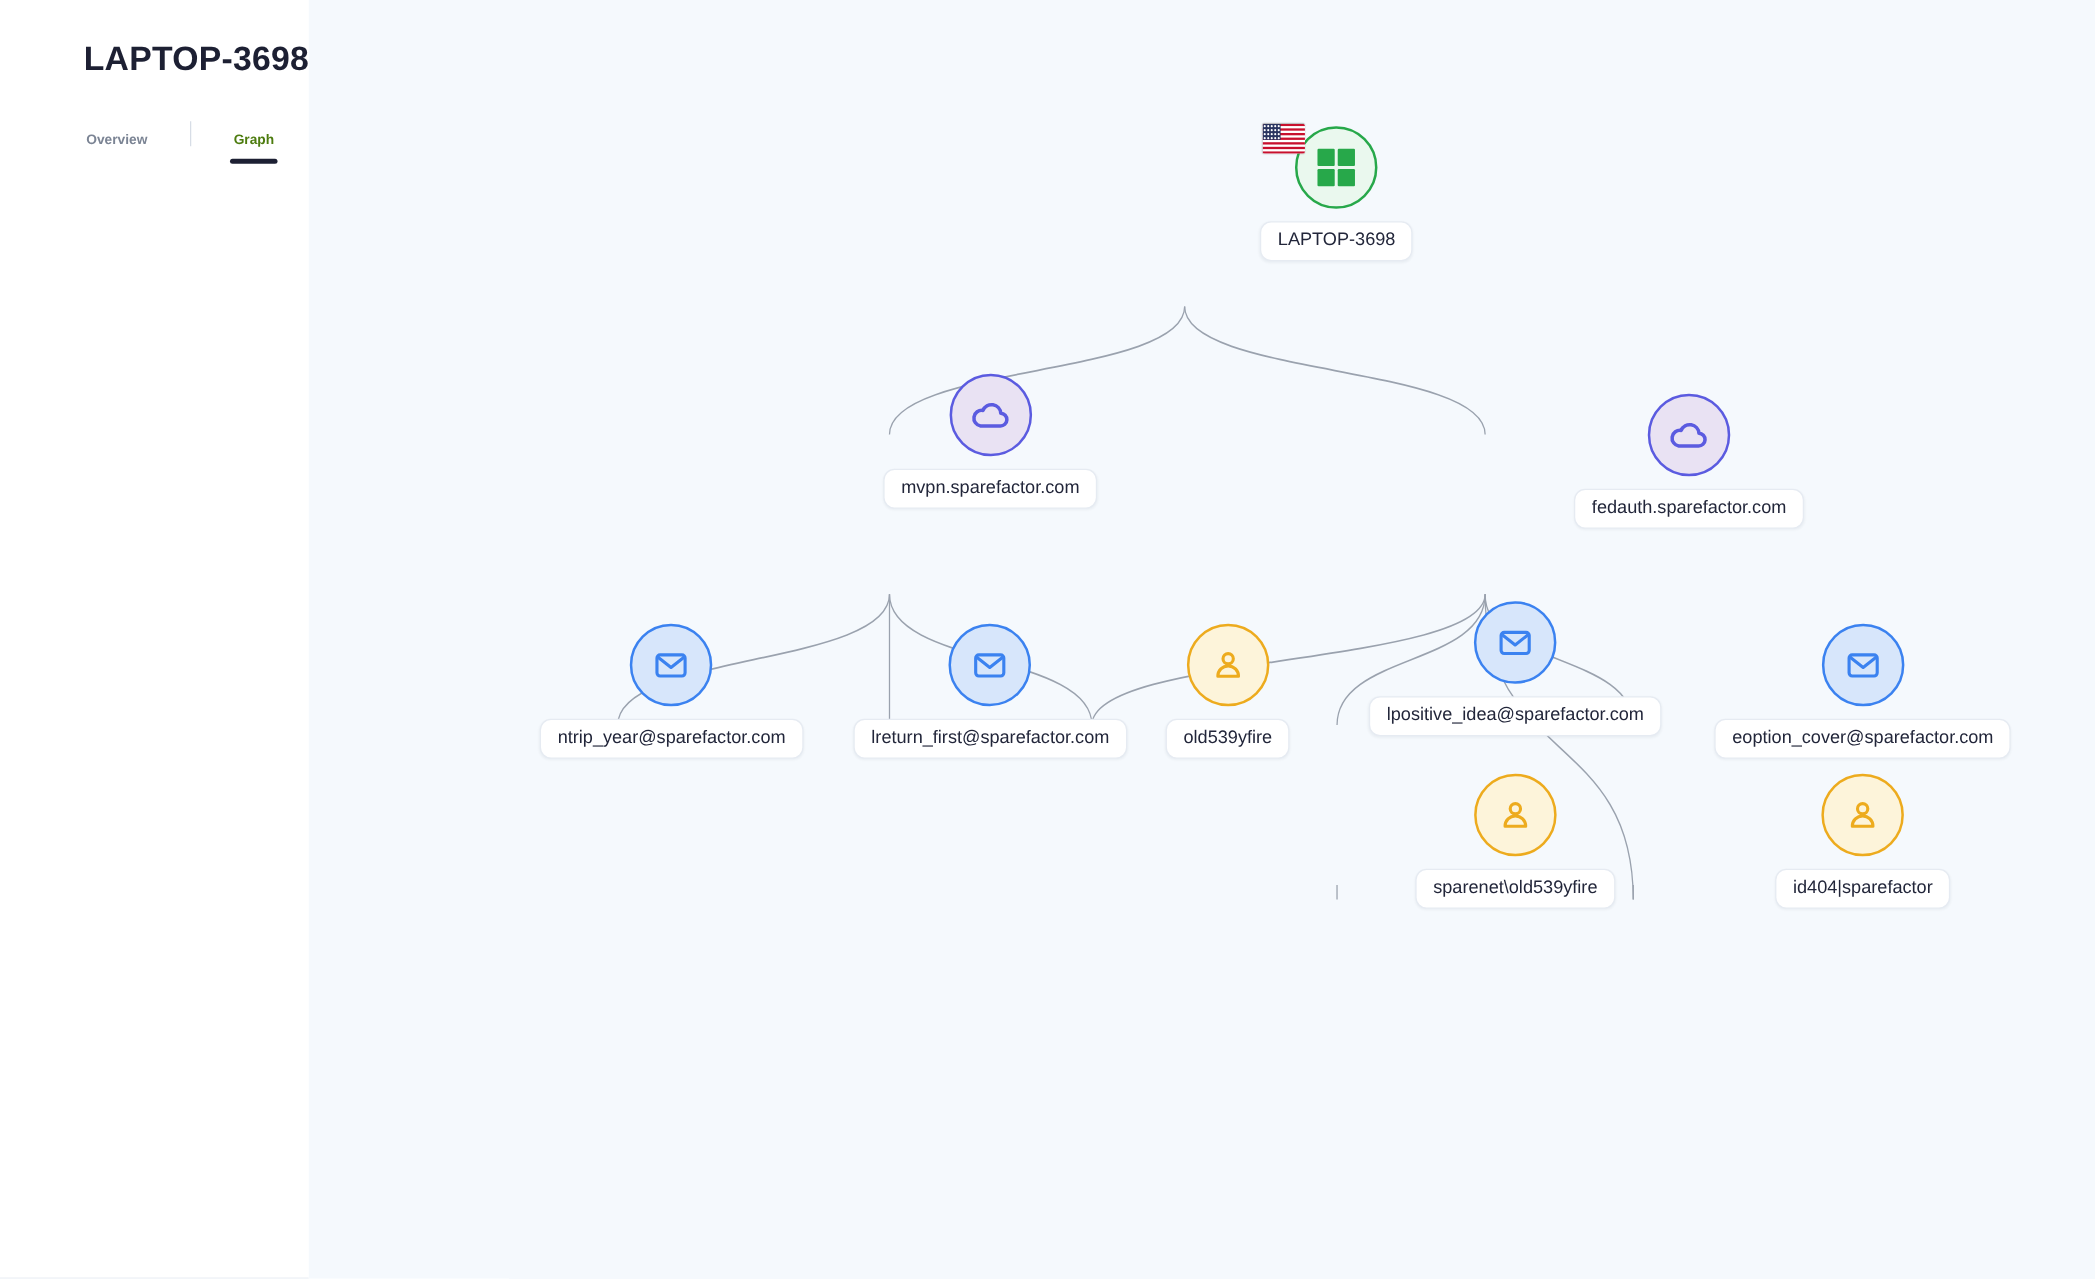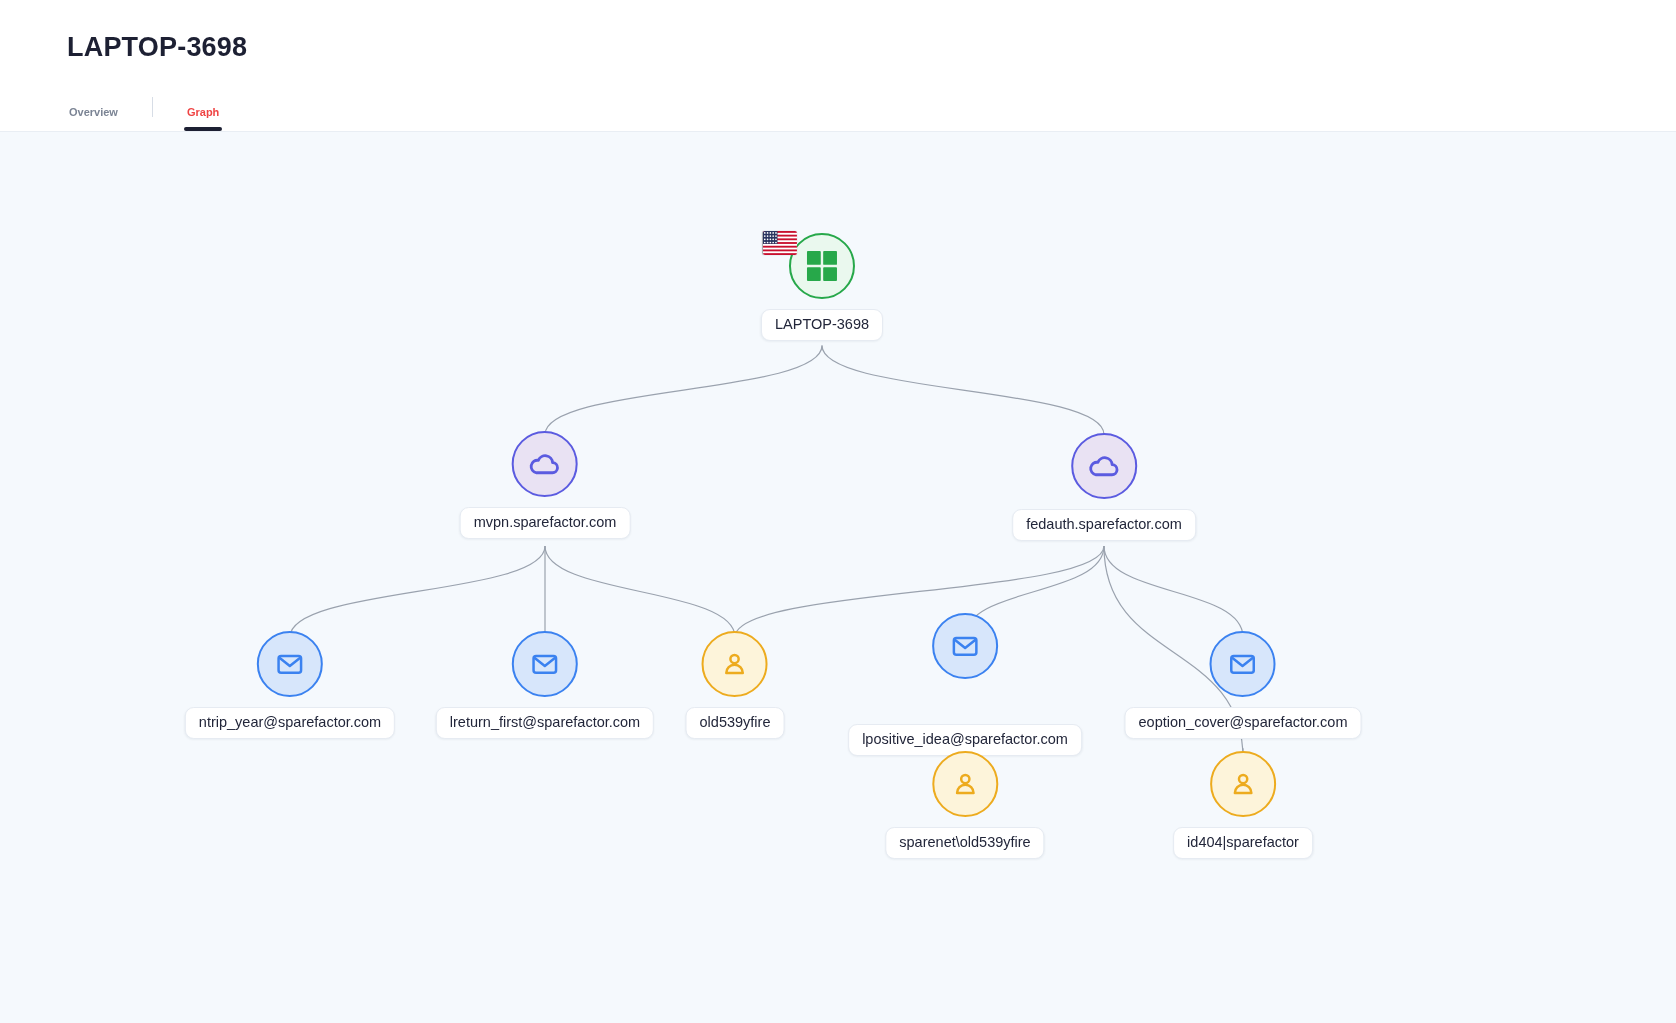--- a/index.html
+++ b/index.html
@@ -11,21 +11,21 @@
     background: #ffffff;
     font-family: "Liberation Sans", sans-serif;
     overflow: hidden;
   }
 
   #app {
     width: 1676px;
     height: 1023px;
     position: relative;
     display: flex;
-    flex-direction: column;
+    flex-direction: row;
     background: #ffffff;
   }
 
   
   .header {
     background: #ffffff;
     padding: 0;
     flex: 0 0 auto;
     border-bottom: 1px solid #e9eef4;
     position: relative;
@@ -48,21 +48,21 @@
     font-size: 11px;
     font-weight: bold;
     color: #7b8494;
     padding: 0 2px 13px 2px;
     cursor: pointer;
     position: relative;
     line-height: 1;
     white-space: nowrap;
   }
   .tab.active {
-    color: #ef4444;
+    color: #4d7c0f;
   }
   .tab.active::after {
     content: "";
     position: absolute;
     left: -1px;
     right: -1px;
     bottom: 0;
     height: 4px;
     background: #1d2033;
     border-radius: 2px;
@@ -213,21 +213,21 @@
           <div class="node-label">LAPTOP-3698</div>
         </div>
         <div class="node" style="left: 545px; top: 299px;">
           <div class="node-circle cloud">
             <svg width="34" height="34" viewBox="0 0 24 24" fill="none" stroke="#5b5be0" stroke-width="2" stroke-linecap="round" stroke-linejoin="round">
               <path d="M6.2 18.2h11.1a3.6 3.6 0 0 0 .3-7.2 5.2 5.2 0 0 0-10-1.6 3.9 3.9 0 0 0-1.4 8.8z"></path>
             </svg>
           </div>
           <div class="node-label">mvpn.sparefactor.com</div>
         </div>
-        <div class="node" style="left: 1104px; top: 301px;">
+        <div class="node" style="left: 1104px; top: 315px;">
           <div class="node-circle cloud">
             <svg width="34" height="34" viewBox="0 0 24 24" fill="none" stroke="#5b5be0" stroke-width="2" stroke-linecap="round" stroke-linejoin="round">
               <path d="M6.2 18.2h11.1a3.6 3.6 0 0 0 .3-7.2 5.2 5.2 0 0 0-10-1.6 3.9 3.9 0 0 0-1.4 8.8z"></path>
             </svg>
           </div>
           <div class="node-label">fedauth.sparefactor.com</div>
         </div>
         <div class="node" style="left: 290px; top: 499px;">
           <div class="node-circle mail">
             <svg width="30" height="30" viewBox="0 0 24 24" fill="none" stroke="#3b82f0" stroke-width="2" stroke-linecap="round" stroke-linejoin="round">
@@ -248,21 +248,21 @@
         </div>
         <div class="node" style="left: 735px; top: 499px; text-align: right;">
           <div class="node-circle user">
             <svg width="30" height="30" viewBox="0 0 24 24" fill="none" stroke="#edab1e" stroke-width="2" stroke-linecap="round" stroke-linejoin="round">
               <circle cx="12" cy="8" r="3.3"></circle>
               <path d="M5.4 19.2a6.6 6.6 0 0 1 13.2 0z"></path>
             </svg>
           </div>
           <div class="node-label">old539yfire</div>
         </div>
-        <div class="node" style="left: 965px; top: 481px; gap: 35px;">
+        <div class="node" style="left: 965px; top: 481px;">
           <div class="node-circle mail">
             <svg width="30" height="30" viewBox="0 0 24 24" fill="none" stroke="#3b82f0" stroke-width="2" stroke-linecap="round" stroke-linejoin="round">
               <rect x="3" y="5.5" width="18" height="13.5" rx="2"></rect>
               <path d="M3.7 7l8.3 6.6L20.3 7"></path>
             </svg>
           </div>
           <div class="node-label">lpositive_idea@sparefactor.com</div>
         </div>
         <div class="node" style="left: 1243px; top: 499px;">
           <div class="node-circle mail">

